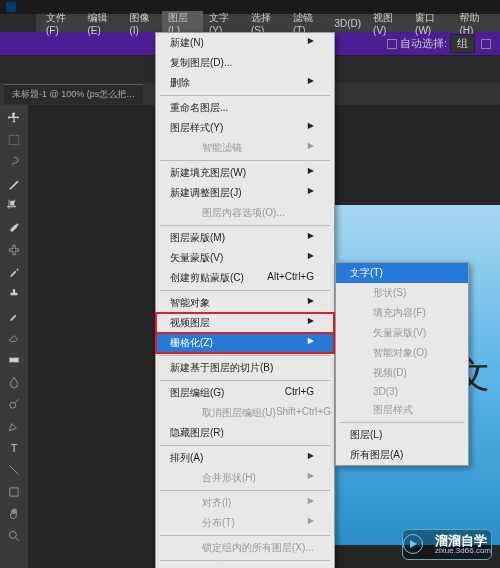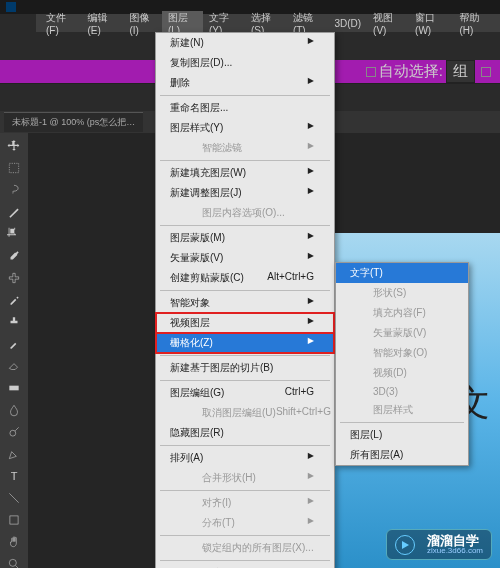--- a/index.html
+++ b/index.html
@@ -5,21 +5,21 @@
 * { margin: 0; padding: 0; box-sizing: border-box; font-family: "Microsoft YaHei", sans-serif; }
 body { background: #2a2a2a; width: 500px; height: 568px; overflow: hidden; position: relative; }
 
 .titlebar { background: #1a1a1a; height: 14px; display: flex; align-items: center; padding: 0 6px; }
 .titlebar-icon { width: 10px; height: 10px; background: #003a6a; margin-right: 4px; }
 
 .menubar { background: #3e3e3e; height: 18px; display: flex; align-items: center; padding: 0 4px; font-size: 10px; color: #ccc; margin-left: 36px; }
 .menubar span { padding: 0 6px; cursor: pointer; }
 .menubar span.active { background: #5a5a5a; }
 
-.optionbar { background: #a21caf; height: 24px; display: flex; align-items: center; padding: 0 6px; font-size: 15px; color: #ccc; border-bottom: 1px solid #222; margin-top: 28px; }
+.optionbar { background: #4c1d95; height: 24px; display: flex; align-items: center; padding: 0 6px; font-size: 11px; color: #ccc; border-bottom: 1px solid #222; }
 .optionbar .sel { background: #333; padding: 1px 6px; margin: 0 3px; border: 1px solid #222; }
 .optionbar .cb { width: 10px; height: 10px; border: 1px solid #888; margin: 0 3px; }
 
 .tabbar { background: #333; height: 22px; display: flex; align-items: center; padding: 0 4px; font-size: 9px; color: #aaa; margin-top: 27px; }
 .tabbar .tab { background: #2a2a2a; padding: 3px 8px; border-top: 1px solid #555; }
 
 .workspace { position: relative; height: 490px; background: #252525; display: flex; }
 .toolbar { width: 28px; background: #3a3a3a; display: flex; flex-direction: column; padding: 2px 0; }
 .tool { width: 24px; height: 20px; margin: 1px auto; display: flex; align-items: center; justify-content: center; color: #ccc; font-size: 11px; }
 .tool svg { width: 14px; height: 14px; fill: #ccc; }
@@ -34,21 +34,21 @@
 .dropdown .item.highlight { background: #2779d7; color: #fff; gap: 30px; }
 .dropdown .item .arrow { font-size: 8px; }
 .dropdown .redbox { outline: 2px solid #e02020; outline-offset: -1px; }
 
 .submenu { position: absolute; top: 262px; left: 335px; width: 134px; background: #e8e8e8; border: 1px solid #999; box-shadow: 2px 2px 6px rgba(0,0,0,0.4); font-size: 10px; z-index: 11; }
 .submenu .item { padding: 3px 14px; color: #222; }
 .submenu .item.highlight { background: #2779d7; color: #fff; }
 .submenu .item.disabled { color: #999; padding-left: 37px; }
 .submenu .sep { height: 1px; background: #bbb; margin: 2px 4px; }
 
-.watermark { position: absolute; bottom: 8px; right: 8px; z-index: 20; display: flex; align-items: center; gap: 12px; background: rgba(0,0,0,0.35); padding: 4px 8px; border-radius: 6px; border: 1px solid #5ab; }
+.watermark { position: absolute; bottom: 8px; right: 8px; z-index: 20; display: flex; gap: 12px; background: rgba(0,0,0,0.35); padding: 4px 0; border-radius: 6px; border: 1px solid #5ab; }
 .watermark .play { width: 20px; height: 20px; border: 1.5px solid #6cf; border-radius: 50%; display: flex; align-items: center; justify-content: center; }
 .watermark .play svg { fill: #6cf; }
 .watermark .txt { color: #fff; font-size: 13px; font-weight: bold; }
 .watermark .sub { color: #9cf; font-size: 8px; }
 .wm-col { display: flex; flex-direction: column; line-height: 1; }
 </style>
 </head>
 <body>
 
 <div class="titlebar">

